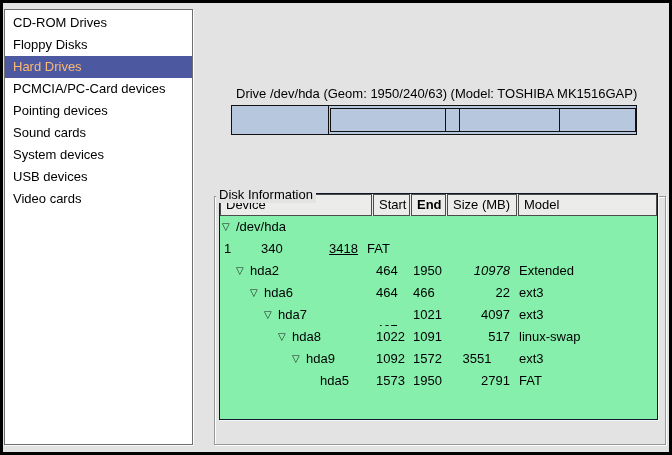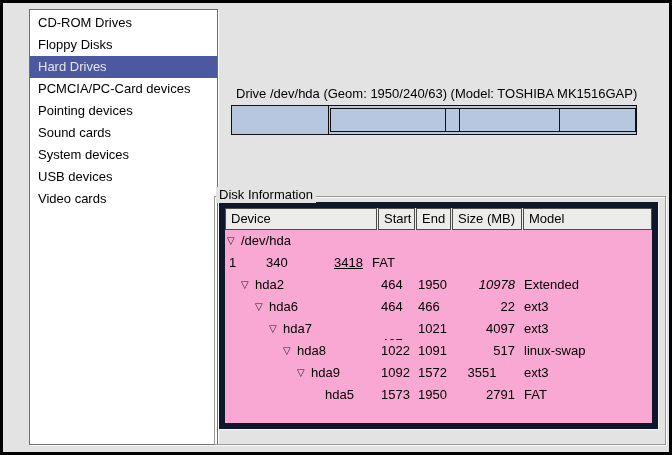--- a/index.html
+++ b/index.html
@@ -6,30 +6,30 @@
   body{
     font-family:"Liberation Sans","DejaVu Sans",sans-serif;
     font-size:13px;color:#000;background:#555;
   }
   .window{
     position:relative;width:672px;height:455px;box-sizing:border-box;
     border:3px solid #000;background:#e3e3e3;overflow:hidden;
   }
   
   .sidebar{
-    position:absolute;left:26px;top:6px;width:189px;height:436px;
+    position:absolute;left:1px;top:6px;width:189px;height:436px;
     box-sizing:border-box;background:#fff;
     border:1px solid #6f6f6f;box-shadow:1px 1px 0 #fbfbfb;
     padding-top:2px;overflow:hidden;
   }
   .sb-item{
     height:22px;line-height:22px;padding-left:8px;white-space:nowrap;
     cursor:default;
   }
-  .sb-item.selected{color:#e5e5e5;}
+  .sb-item.selected{color:#fdba74;}
   
   .drive-label{
     position:absolute;left:233px;top:83px;width:430px;height:16px;
     line-height:16px;white-space:nowrap;
   }
   .part-bar{
     position:absolute;left:228px;top:102px;width:406px;height:30px;
     box-sizing:border-box;border:1px solid #111;
   }
   .part-divider{position:absolute;top:0;bottom:0;width:1px;background:#111;}
@@ -41,23 +41,23 @@
   .groupbox-frame{
     position:absolute;left:0;right:0;top:9px;bottom:0;
     border:1px solid #989894;box-shadow:inset 1px 1px 0 #fdfdfd,1px 1px 0 #fdfdfd;
   }
   .groupbox-label{
     position:absolute;left:2px;top:0;padding:0 3px;background:#e3e3e3;
     line-height:16px;z-index:2;
   }
   
   .dtable{
-    position:absolute;left:5px;top:15px;width:439px;height:227px;
-    box-sizing:border-box;background:#f9a8d4;
-    border:6px solid #0f172a;box-shadow:1px 1px 0 #f6f6f6;
+    position:absolute;left:5px;top:6px;width:439px;height:227px;
+    box-sizing:border-box;background:#86efac;
+    border:1px solid #0f172a;box-shadow:1px 1px 0 #f6f6f6;
     overflow:hidden;
   }
   .thead{display:flex;height:22px;background:#ececeb;}
   .th{
     box-sizing:border-box;height:22px;line-height:20px;
     background:#ececeb;border:1px solid #4c4c4c;
     padding-left:5px;white-space:nowrap;overflow:hidden;
     margin-right:1px;
   }
   .th:last-child{margin-right:0;flex:1;}
@@ -100,21 +100,21 @@
       </div>
     </div>
 
   <div class="groupbox">
     <span class="groupbox-label">Disk Information</span>
     <div class="groupbox-frame"></div>
     <div class="dtable">
       <div class="thead">
           <div class="th" style="width: 152px;">Device</div>
           <div class="th" style="width: 37px;">Start</div>
-          <div class="th" style="width: 35px;">End</div>
+          <div class="th" style="width: 35px; font-weight: bold;">End</div>
           <div class="th" style="width: 70px;">Size (MB)</div>
           <div class="th">Model</div>
         </div>
       <div class="tbody">
           <div class="trow">
     <div class="c c-dev" style="width: 152px;">
       <span class="indent" style="width: 2px;"></span>
       <span class="expander">▽</span>
       <span class="dev-label">/dev/hda</span>
     </div>

